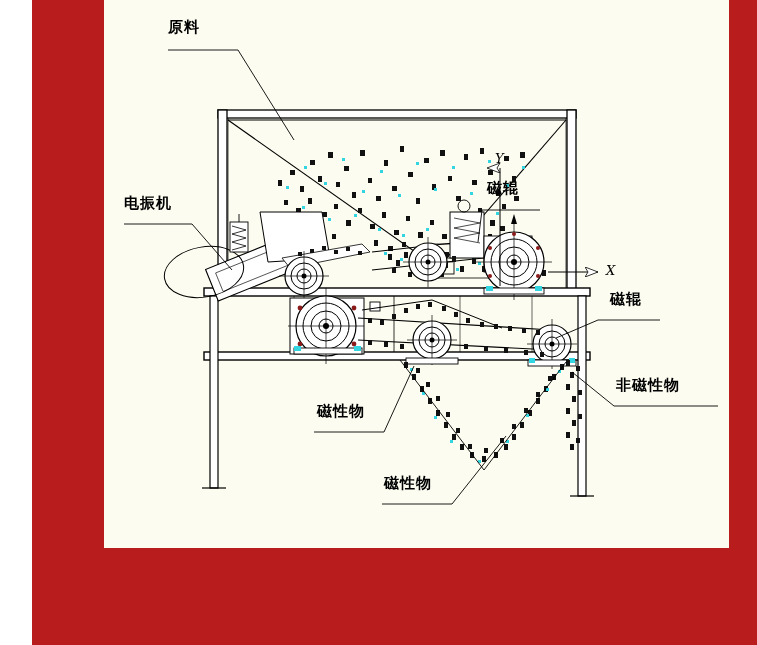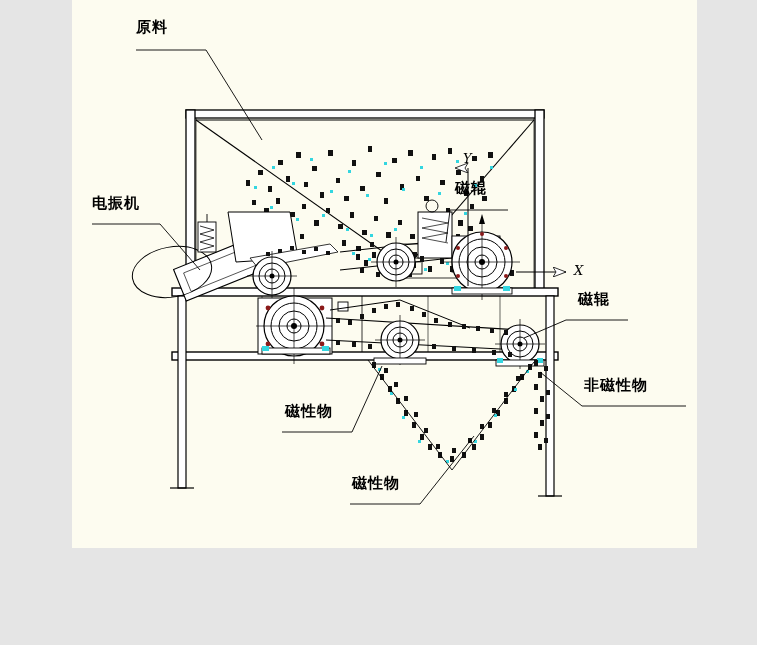--- a/index.html
+++ b/index.html
@@ -12,21 +12,22 @@
     height: 645px;
     position: relative;
     font-family: "DejaVu Sans", "Liberation Sans", sans-serif;
     overflow: hidden;
   }
 
   
   #page {
     position: absolute;
     inset: 0;
-    background: #e5e5e5;
+    background: #b91c1c;
+    margin-left: 32px;
   }
 
   
   #canvas-bg {
     position: absolute;
     left: 72px;
     top: 0px;
     width: 625px;
     height: 548px;
     background: #fdfcf0;

